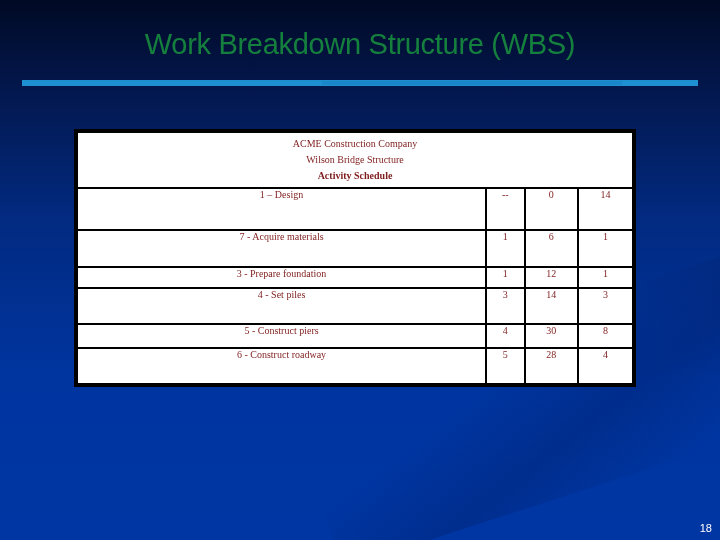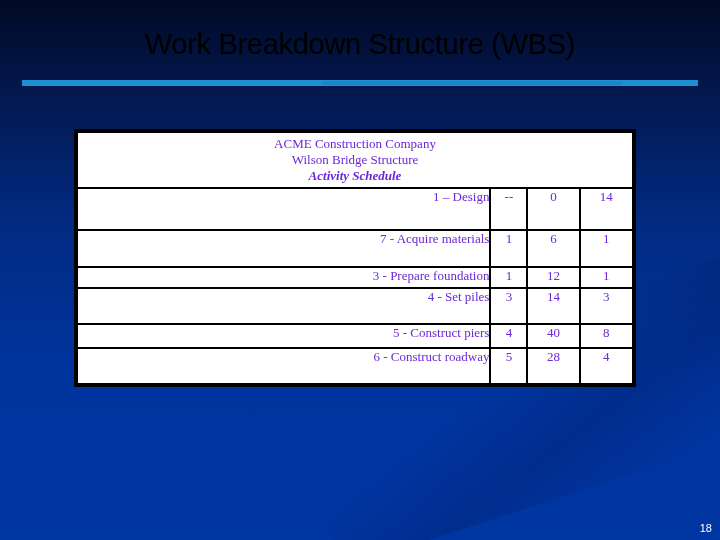--- a/index.html
+++ b/index.html
@@ -9,43 +9,43 @@
       font-family: "Liberation Sans", sans-serif;
     }
     .sheen {
       position: absolute; left: 300px; top: 300px; width: 600px; height: 180px;
       background: linear-gradient(160deg, rgba(0,0,0,0) 30%, rgba(0,20,80,0.25) 55%, rgba(0,0,0,0) 80%);
       transform: rotate(-18deg);
       pointer-events: none;
     }
     .title {
       position: absolute; left: 0; top: 28px; width: 720px; text-align: center;
-      color: #000000; font-size: 29px; letter-spacing: -0.3px;
+      color: #15803d; font-size: 29px; letter-spacing: -0.3px;
     }
     .rule {
       position: absolute; left: 22px; top: 80px; width: 676px; height: 6px;
       background: #1e8fd0;
     }
     .rule-mid {
       position: absolute; left: 322px; top: 81px; width: 300px; height: 4px;
       background: #1a85c8;
     }
     .wbs {
       position: absolute; left: 75px; top: 130px; width: 560px;
       border-collapse: collapse; background: #ffffff;
-      font-family: "Liberation Serif", serif; font-size: 13px; color: #6d28d9;
+      font-family: "Liberation Serif", serif; font-size: 10px; color: #7f1d1d;
       border: 3px solid #000;
       box-shadow: 0 0 0 1px #000;
     }
     .wbs td, .wbs th { border: 2px solid #000; padding: 0; font-weight: normal; }
     .hdr-cell { text-align: center; height: 54px; line-height: 16px; vertical-align: middle; }
-    .hdr-cell b { font-weight: bold; font-style: italic; }
+    .hdr-cell b { font-weight: bold; }
     .colhead { text-align: center; vertical-align: top; padding-top: 5px; height: 37px; }
     .cell { vertical-align: top; padding-top: 4px; }
-    .cell-act { padding-left: 4px; text-align: right; }
+    .cell-act { padding-left: 4px; text-align: center; }
     .cell-num { text-align: center; }
     .slide-num {
       position: absolute; right: 8px; bottom: 6px; color: #ffffff; font-size: 11px; margin-left: 14px;
     }
   </style>
 </head>
 <body>
 
 <div class="sheen"></div>
 
@@ -82,21 +82,21 @@
   </tr>
   <tr style="height:36px">
     <td class="cell cell-act">4 - Set piles</td>
     <td class="cell cell-num">3</td>
     <td class="cell cell-num">14</td>
     <td class="cell cell-num">3</td>
   </tr>
   <tr style="height:24px">
     <td class="cell cell-act">5 - Construct piers</td>
     <td class="cell cell-num">4</td>
-    <td class="cell cell-num">40</td>
+    <td class="cell cell-num">30</td>
     <td class="cell cell-num">8</td>
   </tr>
   <tr style="height:36px">
     <td class="cell cell-act">6 - Construct roadway</td>
     <td class="cell cell-num">5</td>
     <td class="cell cell-num">28</td>
     <td class="cell cell-num">4</td>
   </tr>
 </tbody>
   </table>

